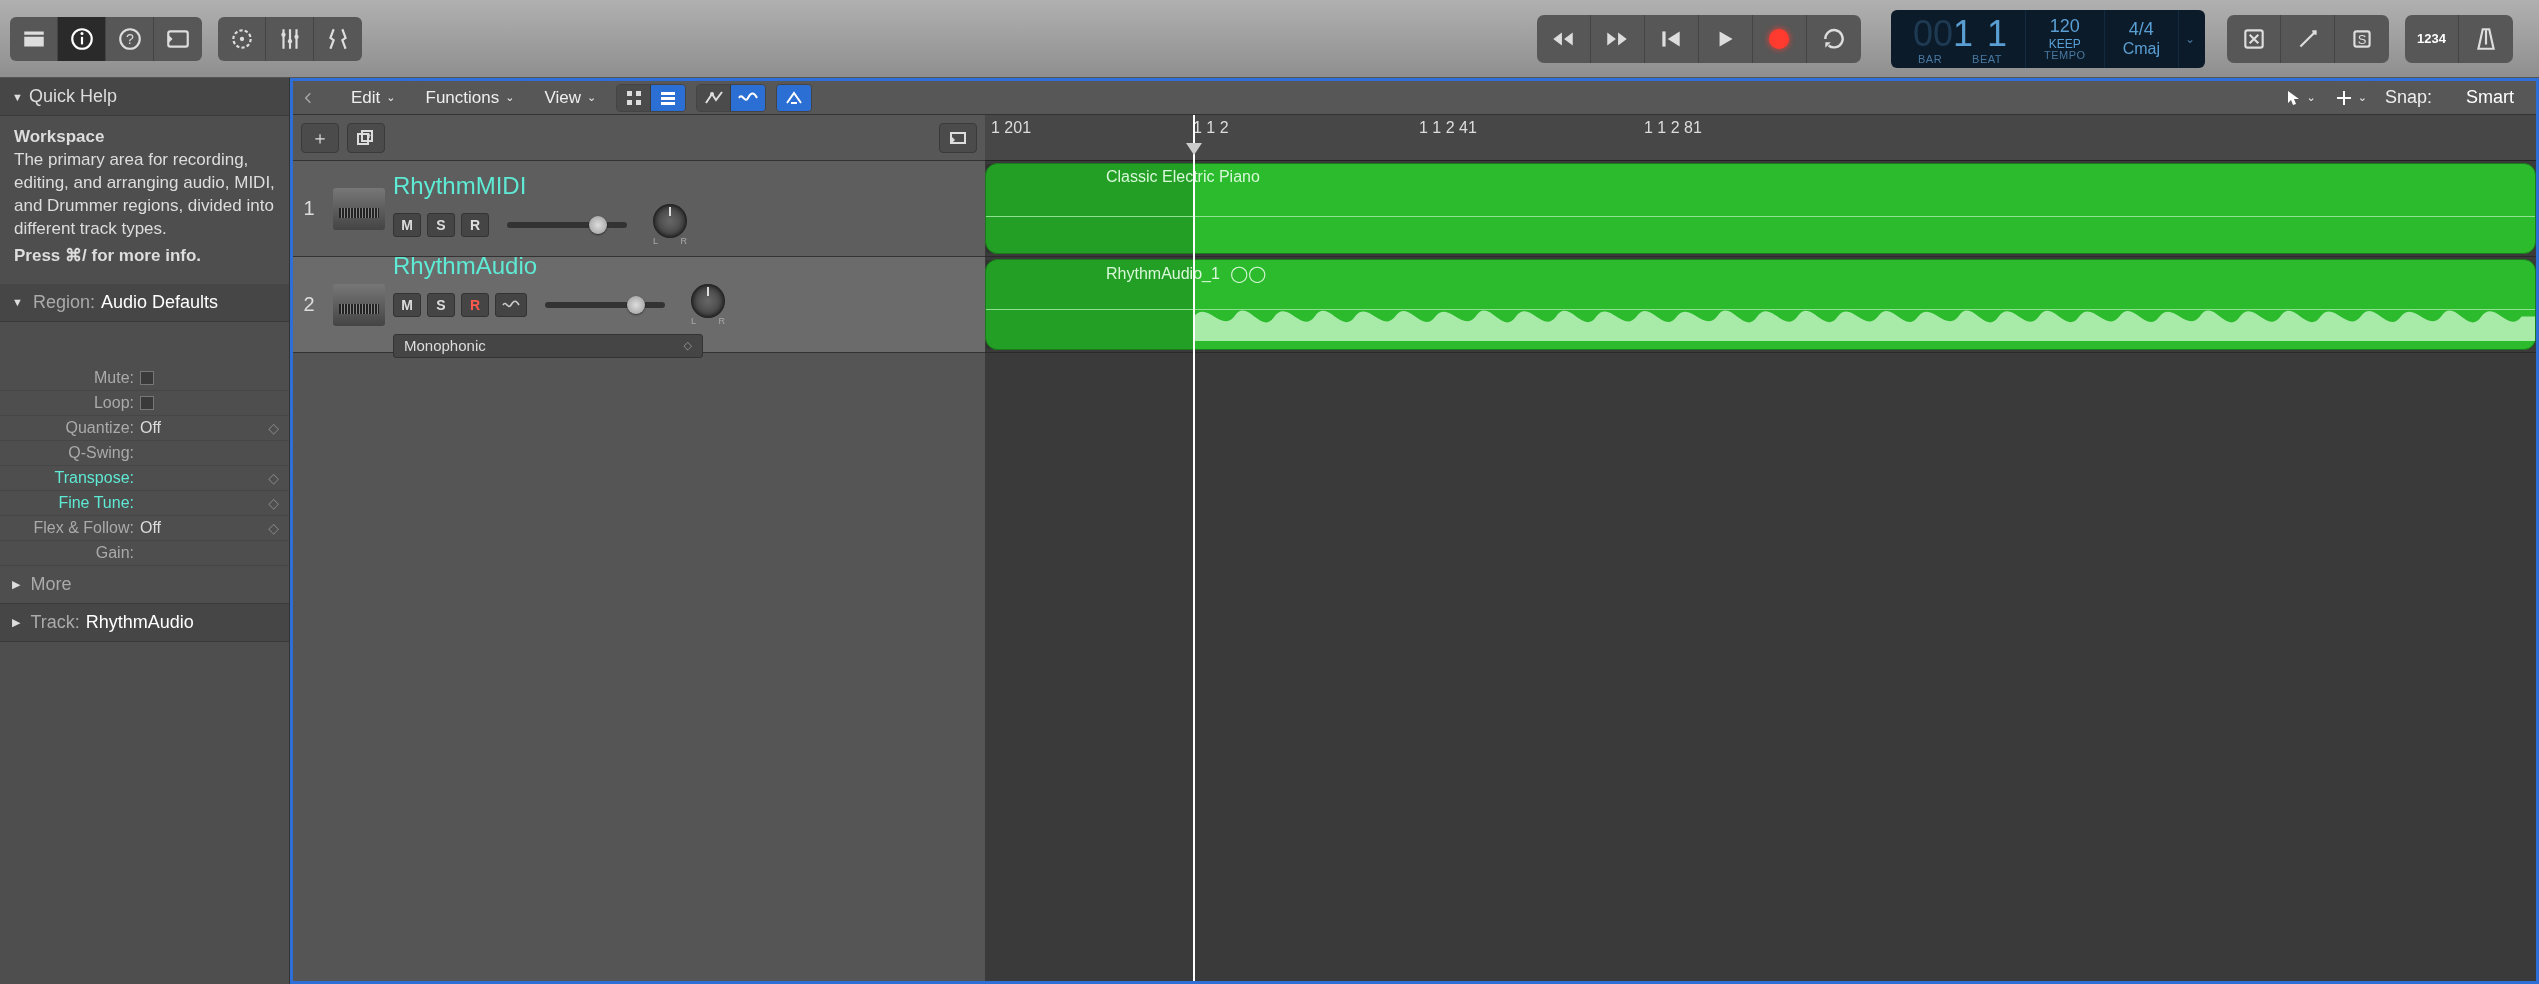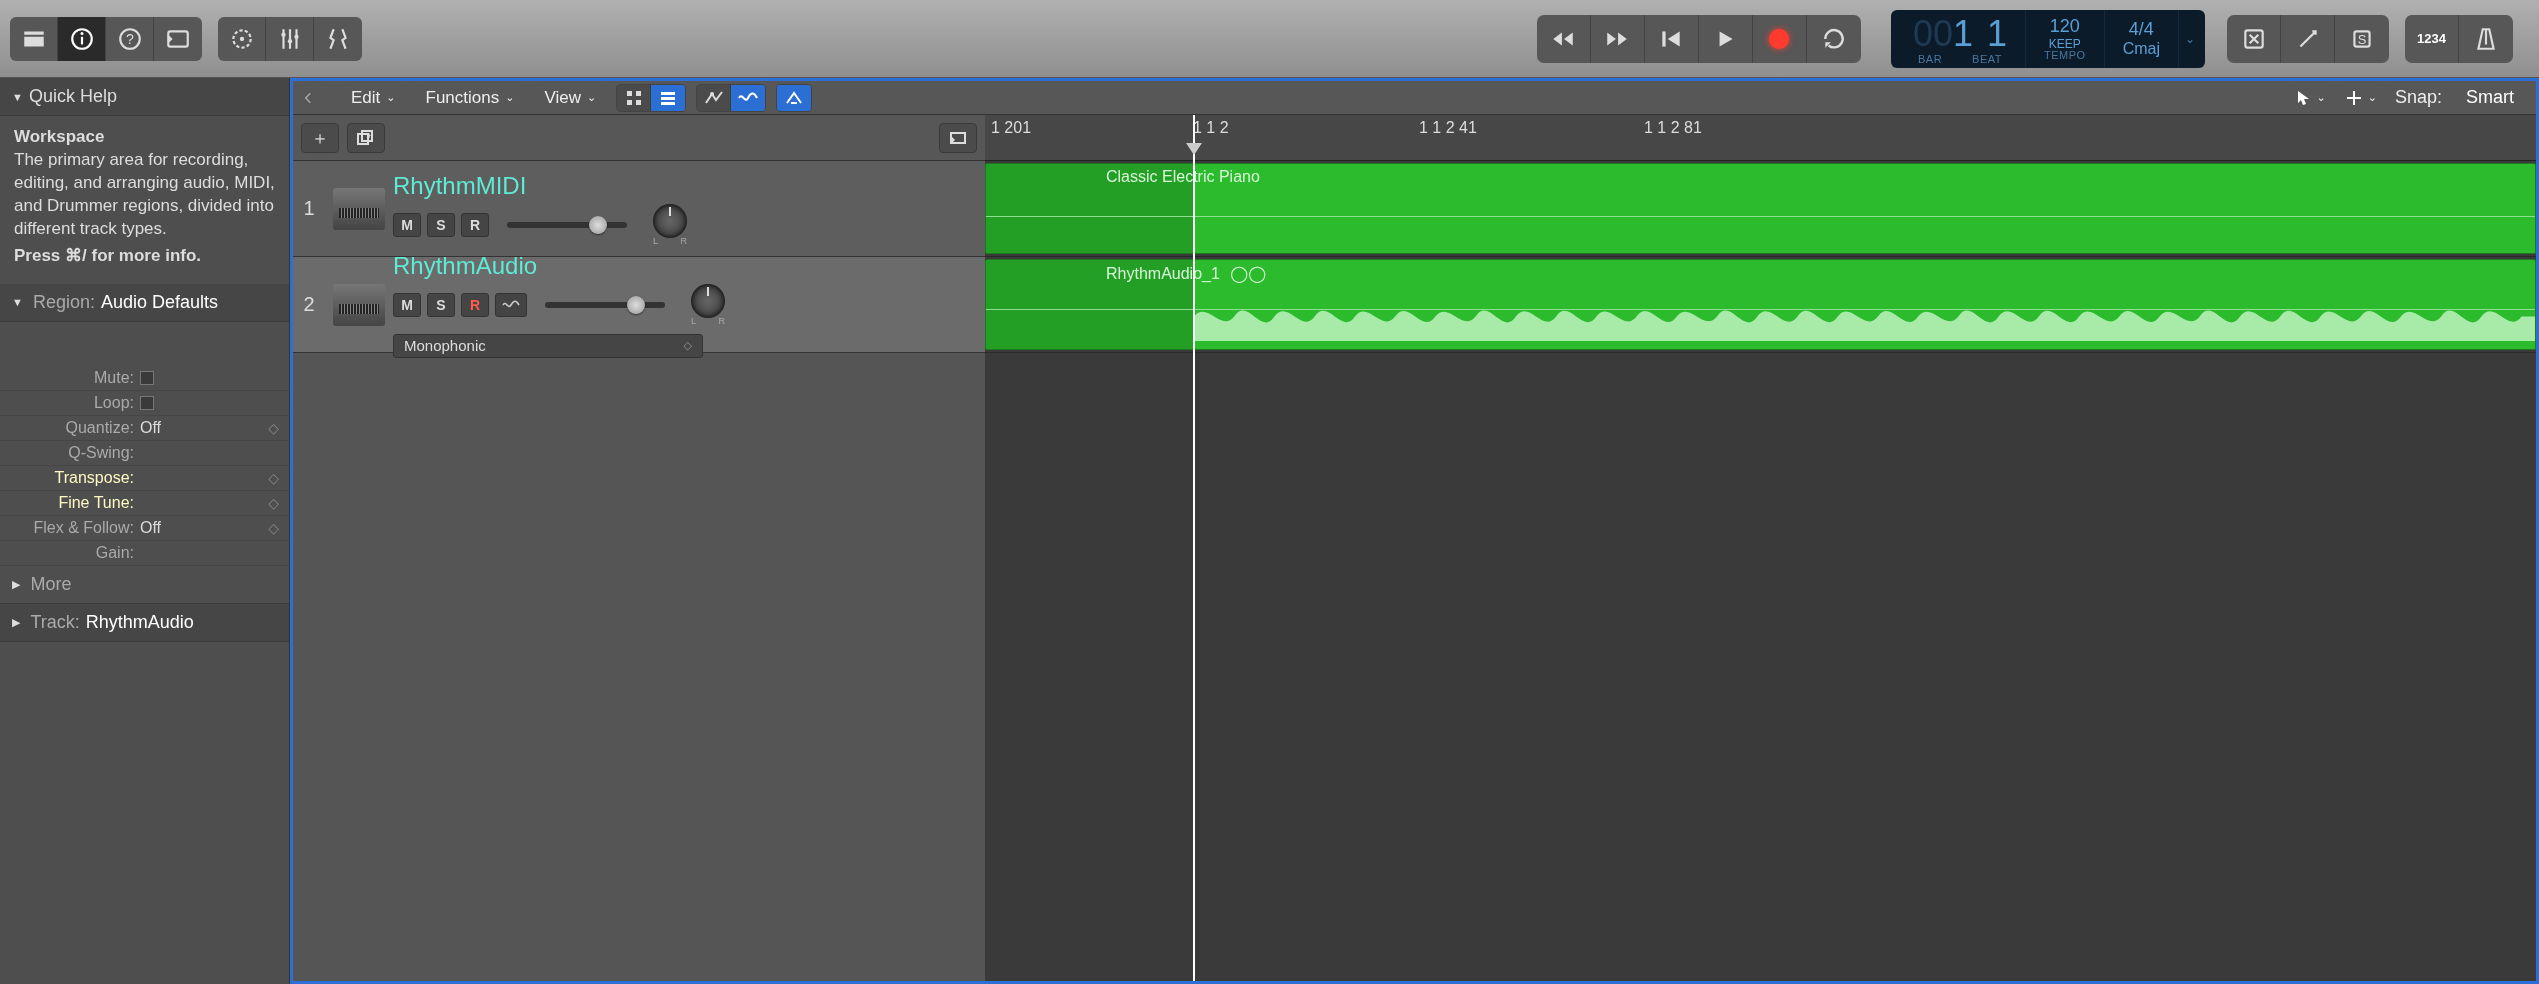--- a/index.html
+++ b/index.html
@@ -69,40 +69,40 @@
 
 .param-list { background: #4e4e4e; margin-top: 44px; }
 .param-row {
   height: 25px; display: flex; align-items: center;
   border-bottom: 1px solid #464646; font-size: 16px; padding-right: 10px;
 }
 .param-row .lbl { width: 140px; text-align: right; color: #aaa; padding-right: 6px; }
 .param-row .val { flex: 1; color: #ddd; display: flex; align-items: center; gap: 6px; }
 .param-row .chk { width: 14px; height: 14px; border: 1px solid #777; background: #3a3a3a; }
 .param-row .chev { color: #888; font-size: 14px; }
-.param-row.dim .lbl, .param-row.dim .val { color: #fef9c3; }
+.param-row.dim .lbl, .param-row.dim .val { color: #5eead4; }
 
 
 .arrange { flex: 1; display: flex; flex-direction: column; background: #3a3a3a; border: 3px solid #2d6fd6; border-top: 3px solid #2d6fd6; }
 
 .arr-toolbar {
   height: 34px; background: #575757; display: flex; align-items: center; padding: 0 8px; gap: 10px;
   border-bottom: 1px solid #333;
 }
 .arr-btn {
   height: 26px; padding: 0 10px; background: #575757; border: none; border-radius: 4px;
   color: #eee; font-size: 17px; display: inline-flex; align-items: center; gap: 6px;
 }
 .arr-seg { display: inline-flex; border-radius: 4px; overflow: hidden; border: 1px solid #444; }
 .arr-seg .seg-btn { height: 26px; width: 34px; background: #4b4b4b; border: none; border-right: 1px solid #3a3a3a; display: flex; align-items: center; justify-content: center; color: #ddd; }
 .arr-seg .seg-btn:last-child { border-right: none; }
 .arr-seg .seg-btn.on { background: #2c6fd4; color: #fff; }
 .arr-spacer { flex: 1; }
 .arr-tool-sel { display: flex; gap: 4px; }
-.snap-lbl { color: #eee; font-size: 18px; margin-right: 14px; }
+.snap-lbl { color: #eee; font-size: 18px; margin-right: 24px; }
 .snap-val { color: #fff; font-size: 18px; font-weight: 500; margin-right: 14px; }
 
 .arr-body { flex: 1; display: flex; }
 
 
 .track-head-col { width: 692px; background: #555; display: flex; flex-direction: column; }
 .th-toprow { height: 46px; display: flex; align-items: center; justify-content: space-between; padding: 0 8px; border-bottom: 1px solid #333; background: #575757; }
 .th-toprow .lgrp { display: flex; gap: 8px; }
 .sq-btn { width: 38px; height: 30px; background: #4b4b4b; border: 1px solid #3a3a3a; border-radius: 4px; color: #ddd; display: flex; align-items: center; justify-content: center; font-size: 18px; }
 
@@ -131,21 +131,21 @@
 
 .timeline { flex: 1; display: flex; flex-direction: column; background: #3a3a3a; position: relative; }
 .ruler { height: 46px; background: #474747; border-bottom: 1px solid #222; position: relative; }
 .ruler-mark { position: absolute; top: 4px; color: #ddd; font-size: 16px; }
 .playhead { position: absolute; top: 0; bottom: 0; width: 2px; background: #fff; z-index: 10; }
 .playhead::before { content: ""; position: absolute; top: 28px; left: -7px; width: 16px; height: 12px; background: #ccc; clip-path: polygon(0 0, 100% 0, 50% 100%); }
 
 .lane { height: 96px; border-bottom: 1px solid #2a2a2a; position: relative; }
 .region {
   position: absolute; left: 0; right: 0; top: 2px; bottom: 2px;
-  background: #2bbb2d; border: 1px solid #1a7a1c; border-radius: 2px;
+  background: #2bbb2d; border: 1px solid #1a7a1c; border-radius: 12px;
 }
 .region-label { position: absolute; top: 4px; color: #d8f8d8; font-size: 16px; font-weight: 500; }
 .region-mid { position: absolute; left: 0; right: 0; top: 58%; height: 1px; background: #8fe090; }
 .region.audio .wave { position: absolute; left: 208px; right: 0; top: 32px; bottom: 8px; }
 .wave svg { width: 100%; height: 100%; }
 .loop-icon { display: inline-block; margin-left: 6px; }
 
 .shade { position: absolute; left: 0; width: 208px; top: 0; bottom: 0; background: rgba(0,0,0,0.15); }
 
 </style>

